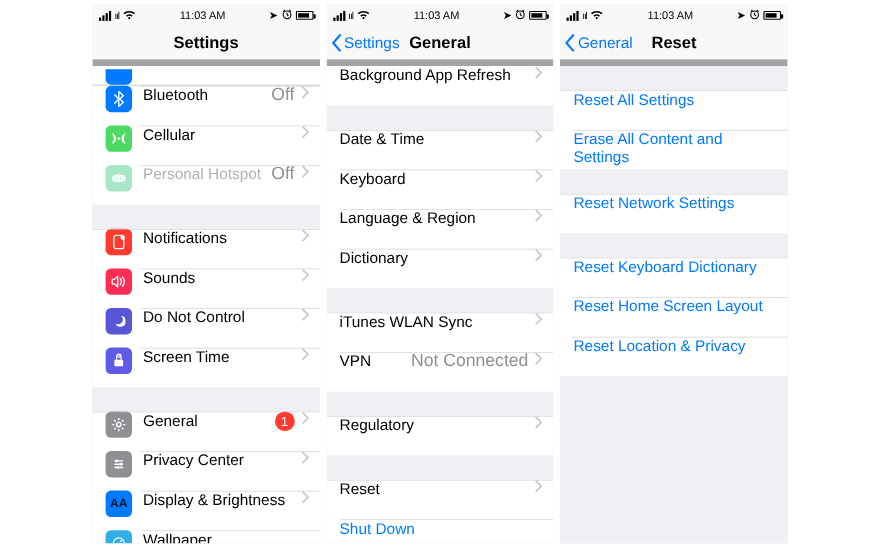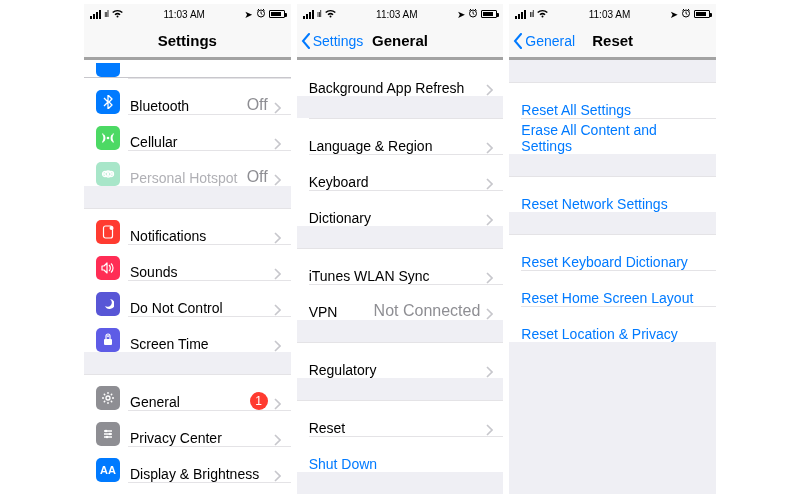--- a/index.html
+++ b/index.html
@@ -52,21 +52,21 @@
   .batt { width: 16px; height: 8px; border:1px solid #000; border-radius:1px; position:relative;}
   .batt::after{content:"";position:absolute;right:-3px;top:2px;width:2px;height:4px;background:#000;border-radius:0 1px 1px 0;}
   .batt .fill{position:absolute;left:1px;top:1px;bottom:1px;width:10px;background:#000;}
   .loc { font-size:10px; }
   .nearby { font-size:9px; letter-spacing:-1px; }
 
   
   .nav {
     height: 36px;
     background: #f8f8f8;
-    border-bottom: 3px solid #a3a3a3;
+    border-bottom: 6px solid #a3a3a3;
     display: flex;
     align-items: center;
     position: relative;
   }
   .nav .back {
     display: flex;
     align-items: center;
     color: #007aff;
     font-size: 14px;
     padding-left: 4px;
@@ -82,42 +82,42 @@
     pointer-events: none;
   }
 
   
   .list { flex: 1; overflow: hidden; }
   .group-gap { height: 22px; background: #efeff4; }
   .row {
     background: #fff;
     height: 36px;
     display: flex;
-    align-items: flex-end;
+    align-items: flex-start;
     padding: 0 10px 0 12px;
     position: relative;
   }
   .row + .row .sep,
   .row .sep {
     position: absolute;
     left: 44px;
     right: 0;
     top: 0;
     height: 1px;
     background: #c8c7cc;
     transform: scaleY(0.5);
   }
   .row.noicon .sep { left: 12px; }
   .row .sep.full { left: 0; }
   .row .icon {
     width: 24px; height: 24px;
     border-radius: 5px;
     margin-right: 10px;
     display: flex; align-items: center; justify-content: center;
-    color: #ffffff;
+    color: #0f172a;
     font-size: 13px;
     flex-shrink: 0;
   }
   .row .label { flex: 1; color: #000; font-size: 14px; }
   .row .label.blue { color: #007aff; }
   .row .label.dim { color: #b0b0b5; }
   .row .value { color: #8e8e93; font-size: 16px; margin-right: 6px; }
   .row .badge {
     background: #ff3b30; color:#fff; border-radius: 9px;
     min-width: 18px; height: 18px; font-size: 12px;
@@ -406,31 +406,40 @@
         <span class="chev">
             <svg viewBox="0 0 7 12">
               <path d="M1 1l5 5-5 5" stroke="#c7c7cc" stroke-width="1.6" fill="none"></path>
             </svg>
           </span>
       </div>
 
       <div class="group-gap"></div>
 
       <div class="row noicon">
+        <span class="sep full"></span>
+        <span class="label">Date &amp; Time</span>
+        <span class="chev">
+            <svg viewBox="0 0 7 12">
+              <path d="M1 1l5 5-5 5" stroke="#c7c7cc" stroke-width="1.6" fill="none"></path>
+            </svg>
+          </span>
+      </div>
+      <div class="row noicon">
+        <span class="sep"></span>
+        <span class="label">Keyboard</span>
+        <span class="chev">
+            <svg viewBox="0 0 7 12">
+              <path d="M1 1l5 5-5 5" stroke="#c7c7cc" stroke-width="1.6" fill="none"></path>
+            </svg>
+          </span>
+      </div>
+      <div class="row noicon">
         <span class="sep"></span>
         <span class="label">Language &amp; Region</span>
-        <span class="chev">
-            <svg viewBox="0 0 7 12">
-              <path d="M1 1l5 5-5 5" stroke="#c7c7cc" stroke-width="1.6" fill="none"></path>
-            </svg>
-          </span>
-      </div>
-      <div class="row noicon">
-        <span class="sep"></span>
-        <span class="label">Keyboard</span>
         <span class="chev">
             <svg viewBox="0 0 7 12">
               <path d="M1 1l5 5-5 5" stroke="#c7c7cc" stroke-width="1.6" fill="none"></path>
             </svg>
           </span>
       </div>
       <div class="row noicon">
         <span class="sep"></span>
         <span class="label">Dictionary</span>
         <span class="chev">

